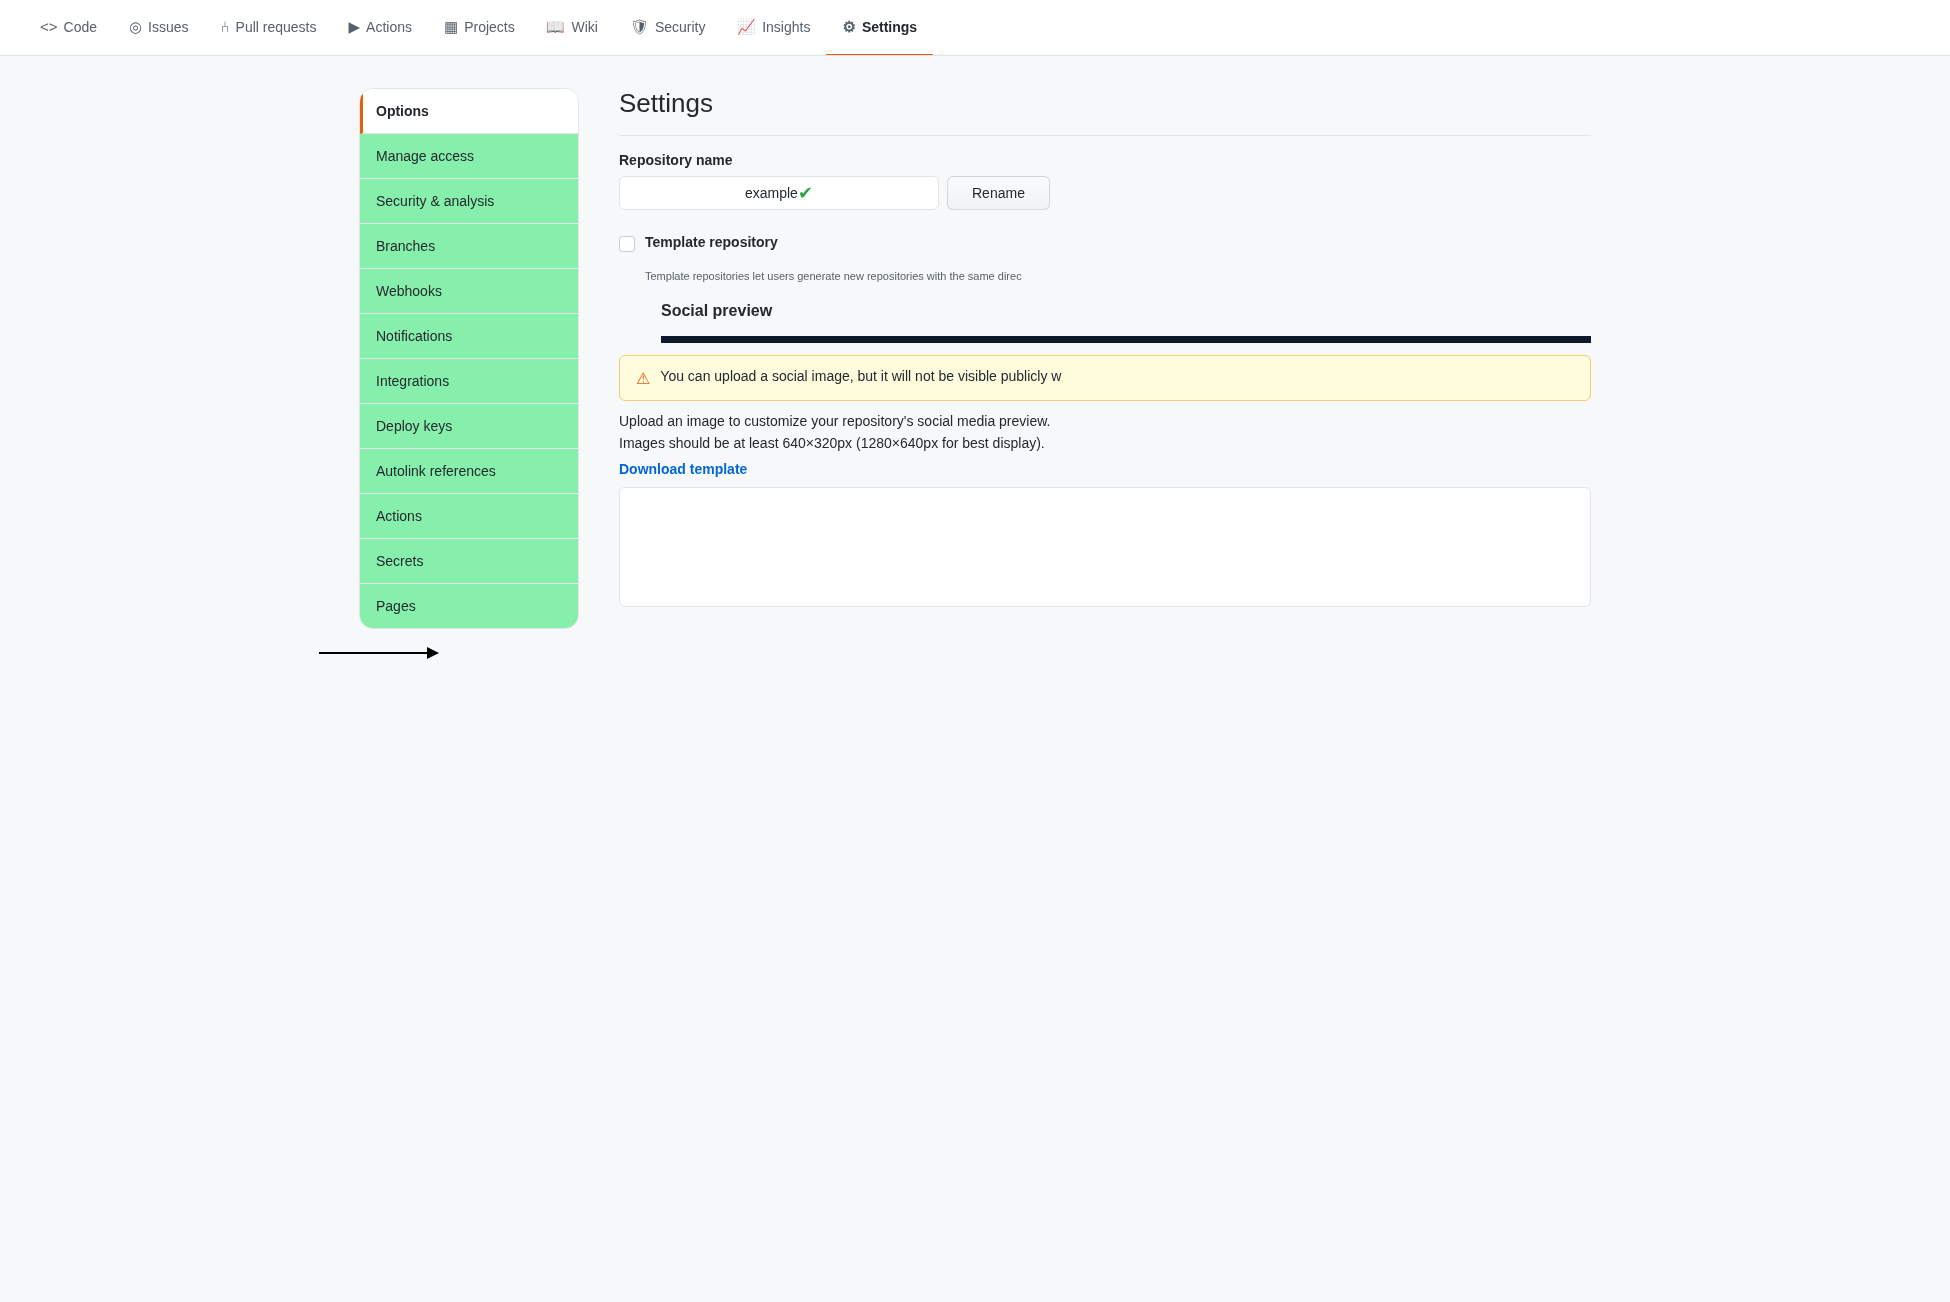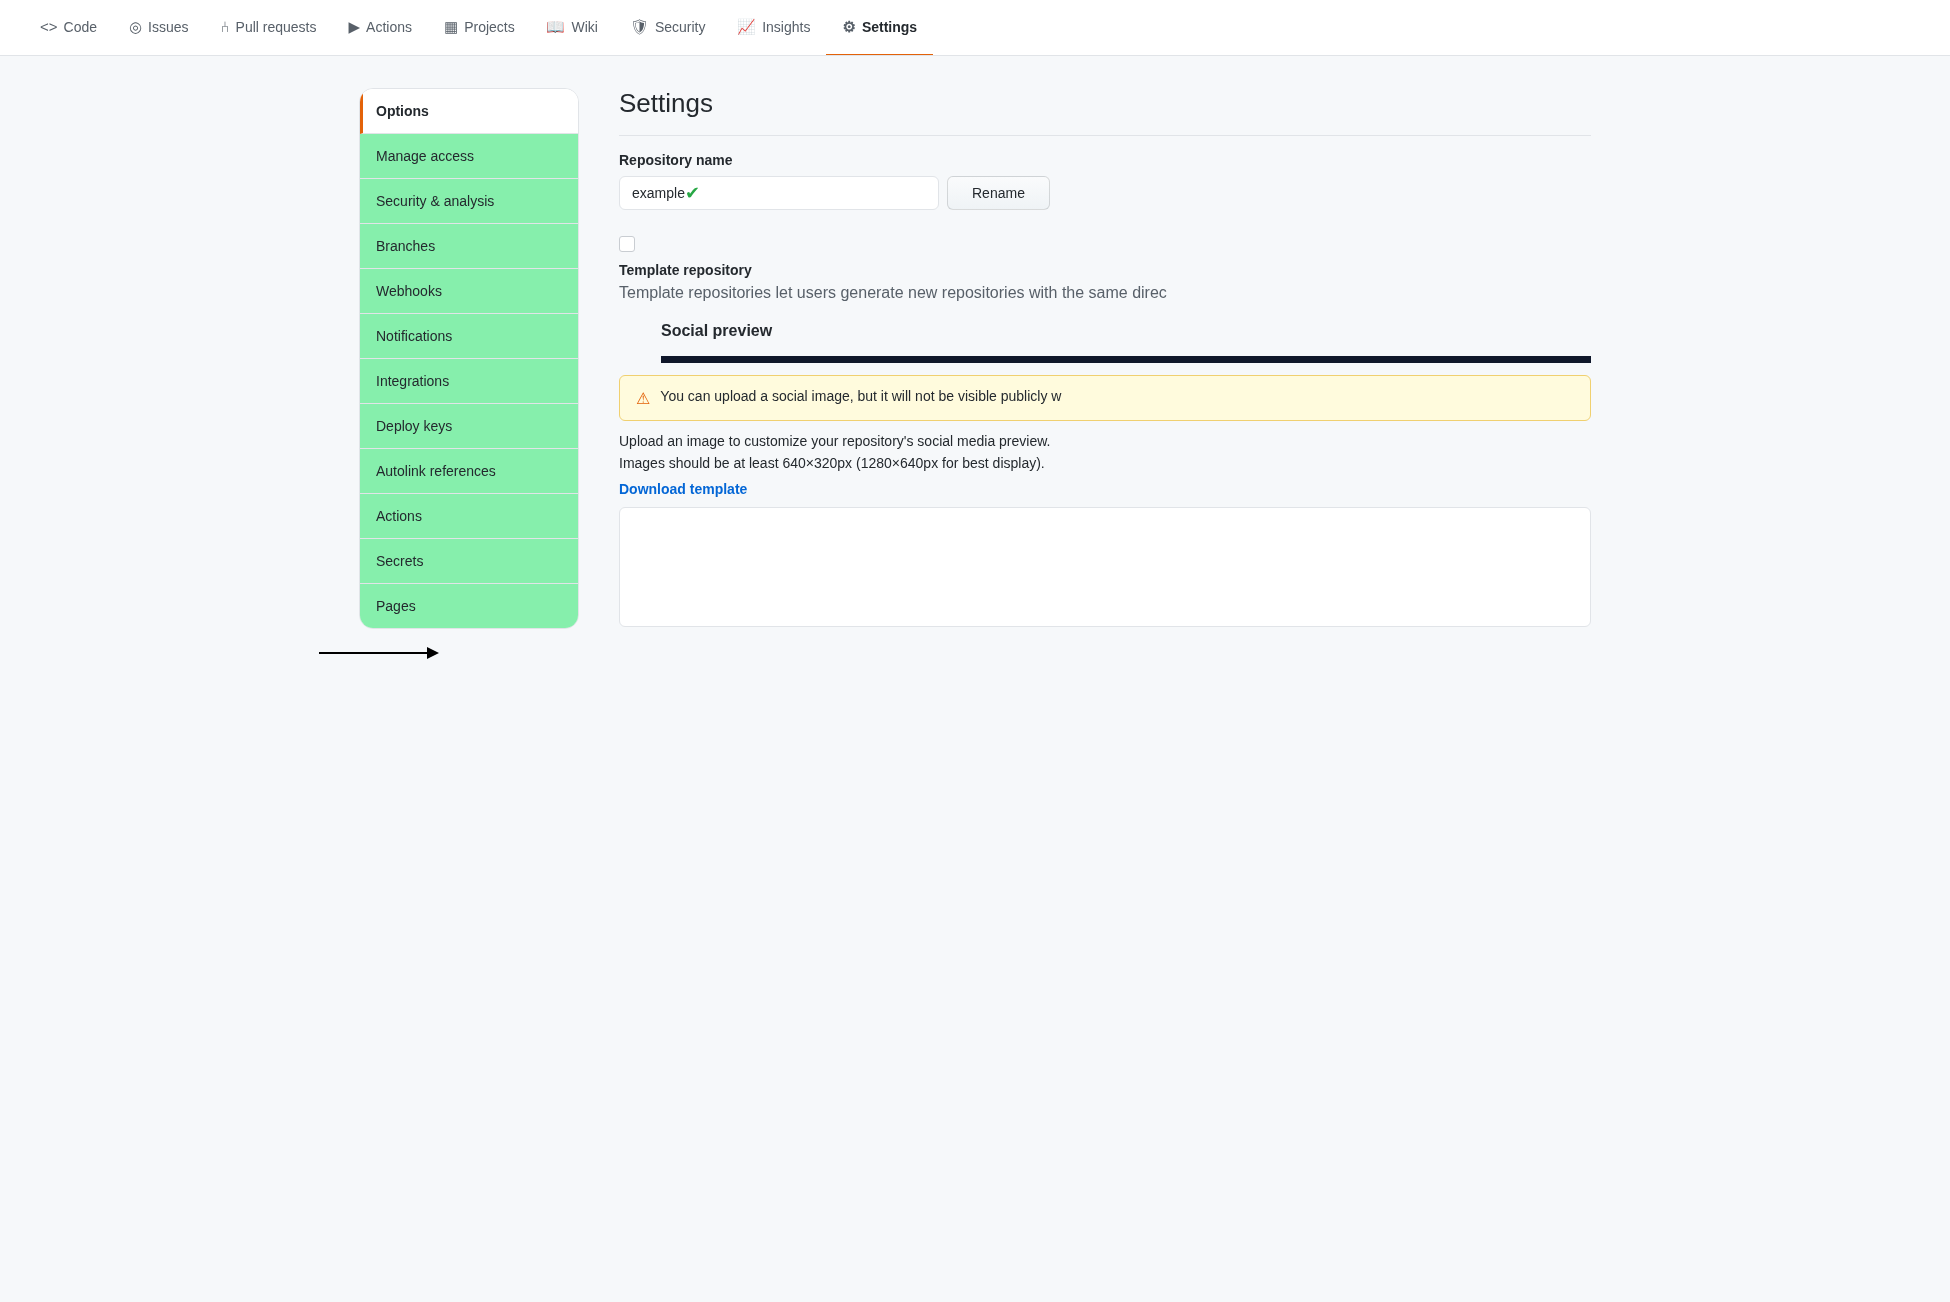--- a/index.html
+++ b/index.html
@@ -114,21 +114,21 @@
       padding: 6px 12px;
       border: 1px solid #e1e4e8;
       border-radius: 6px;
       font-size: 14px;
       color: #24292e;
       background: #fff;
       width: 320px;
       height: 34px;
       display: flex;
       align-items: center;
-      justify-content: flex-start;
+      justify-content: center;
     }
     .text-input .checkmark {
       color: #28a745;
       font-size: 18px;
     }
     .btn {
       padding: 5px 24px;
       font-size: 14px;
       font-weight: 500;
       border-radius: 6px;
@@ -138,40 +138,39 @@
       background: linear-gradient(180deg, #fafbfc 0%, #eff3f6 100%);
       color: #24292e;
     }
 
     
     .checkbox-row {
       display: flex;
       align-items: flex-start;
       gap: 10px;
       margin-bottom: 20px;
-      flex-direction: column;
     }
     .checkbox-box {
       width: 16px;
       height: 16px;
       border: 1px solid #c9cdd2;
       border-radius: 3px;
       background: #fff;
       flex-shrink: 0;
       margin-top: 2px;
     }
     .checkbox-label {
       font-size: 14px;
       font-weight: 600;
       color: #24292e;
     }
     .checkbox-desc {
-      font-size: 16px;
+      font-size: 11px;
       color: #586069;
-      margin-top: 6px;
+      margin-top: 20px;
     }
 
     
     .section-heading {
       font-size: 16px;
       font-weight: 600;
       color: #24292e;
       margin-bottom: 12px;
       padding-bottom: 16px;
       border-bottom: 7px solid #0f172a;

